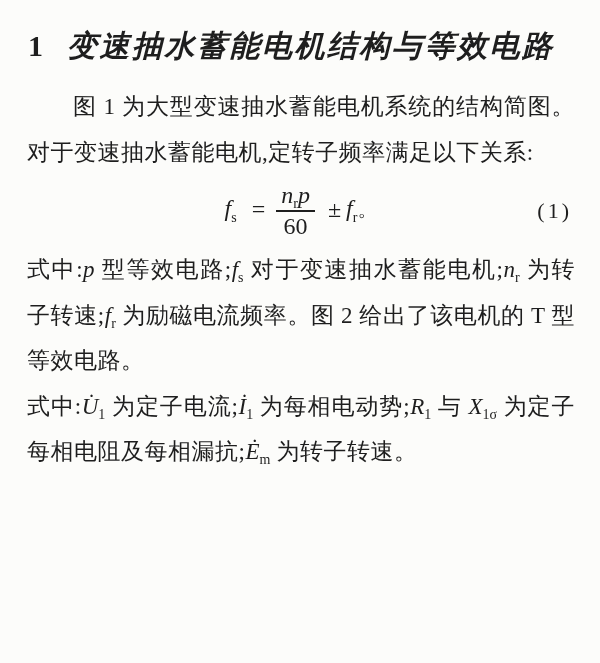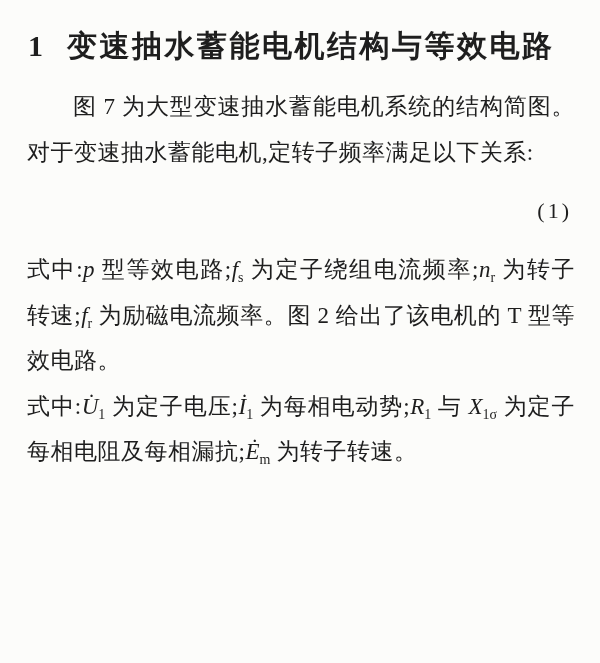--- a/index.html
+++ b/index.html
@@ -14,21 +14,21 @@
     display:flex;align-items:baseline;
     margin:10px 0 18px 1px;
     font-weight:bold;font-size:30px;line-height:40px;
   }
   .heading .num{
     font-family:"Liberation Serif","DejaVu Serif",serif;
     letter-spacing:0;margin-right:24px;
   }
   .heading .title{
     font-family:"DejaVu Sans","Liberation Sans",sans-serif;
-    letter-spacing:2.5px;white-space:nowrap;
+    letter-spacing:2.5px;white-space:nowrap;font-style:italic;
   }
   
   p.body{
     font-size:23px;line-height:45.5px;margin:0;
     text-align:justify;letter-spacing:.5px;
   }
   p.indent{text-indent:2em;}
   
   .var{font-family:"Liberation Serif","DejaVu Serif",serif;font-style:italic;letter-spacing:0;}
   sub.s{
@@ -61,25 +61,33 @@
 </head>
 <body>
 
 <div class="page">
 
   <h1 class="heading">
     <span class="num">1</span>
     <span class="title">变速抽水蓄能电机结构与等效电路</span>
   </h1>
 
-  <p class="body indent"><span>图 7 为大型变速抽水蓄能电机系统的结构简图。对于变速抽水蓄能电机,定转子频率满足以下关系:</span></p>
+  <p class="body indent"><span>图 1 为大型变速抽水蓄能电机系统的结构简图。对于变速抽水蓄能电机,定转子频率满足以下关系:</span></p>
 
   <div class="eq eq-1">
+    <span>
+      <i class="var">f</i><sub class="s">s</sub>
+      <span class="op">=</span><span class="frac">
+          <span class="fnum"><i class="var">n</i><sub class="s">r</sub><i class="var">p</i></span>
+          <span class="fden">60</span>
+        </span>
+      <span class="tightop">±</span><i class="var">f</i><sub class="s">r</sub><span class="cjk-period">。</span>
+    </span>
     <span class="eq-num">(1)</span>
   </div>
 
-  <p class="body"><span>式中:</span><i class="var">p</i><span> 型等效电路;</span><i class="var">f</i><sub class="s">s</sub><span> 为定子绕组电流频率;</span><i class="var">n</i><sub class="s">r</sub><span> 为转子转速;</span><i class="var">f</i><sub class="s">r</sub><span> 为励磁电流频率。图 2 给出了该电机的 T 型等效电路。</span></p>
+  <p class="body"><span>式中:</span><i class="var">p</i><span> 型等效电路;</span><i class="var">f</i><sub class="s">s</sub><span> 对于变速抽水蓄能电机;</span><i class="var">n</i><sub class="s">r</sub><span> 为转子转速;</span><i class="var">f</i><sub class="s">r</sub><span> 为励磁电流频率。图 2 给出了该电机的 T 型等效电路。</span></p>
 
 
 
-  <p class="body"><span>式中:</span><i class="var">U̇</i><sub class="s">1</sub><span> 为定子电压;</span><i class="var">İ</i><sub class="s">1</sub><span> 为每相电动势;</span><i class="var">R</i><sub class="s">1</sub><span> 与 </span><i class="var">X</i><sub class="s">1σ</sub><span> 为定子每相电阻及每相漏抗;</span><i class="var">Ė</i><sub class="s">m</sub><span> 为转子转速。</span></p>
+  <p class="body"><span>式中:</span><i class="var">U̇</i><sub class="s">1</sub><span> 为定子电流;</span><i class="var">İ</i><sub class="s">1</sub><span> 为每相电动势;</span><i class="var">R</i><sub class="s">1</sub><span> 与 </span><i class="var">X</i><sub class="s">1σ</sub><span> 为定子每相电阻及每相漏抗;</span><i class="var">Ė</i><sub class="s">m</sub><span> 为转子转速。</span></p>
 
 </div>
 
 </body></html>

